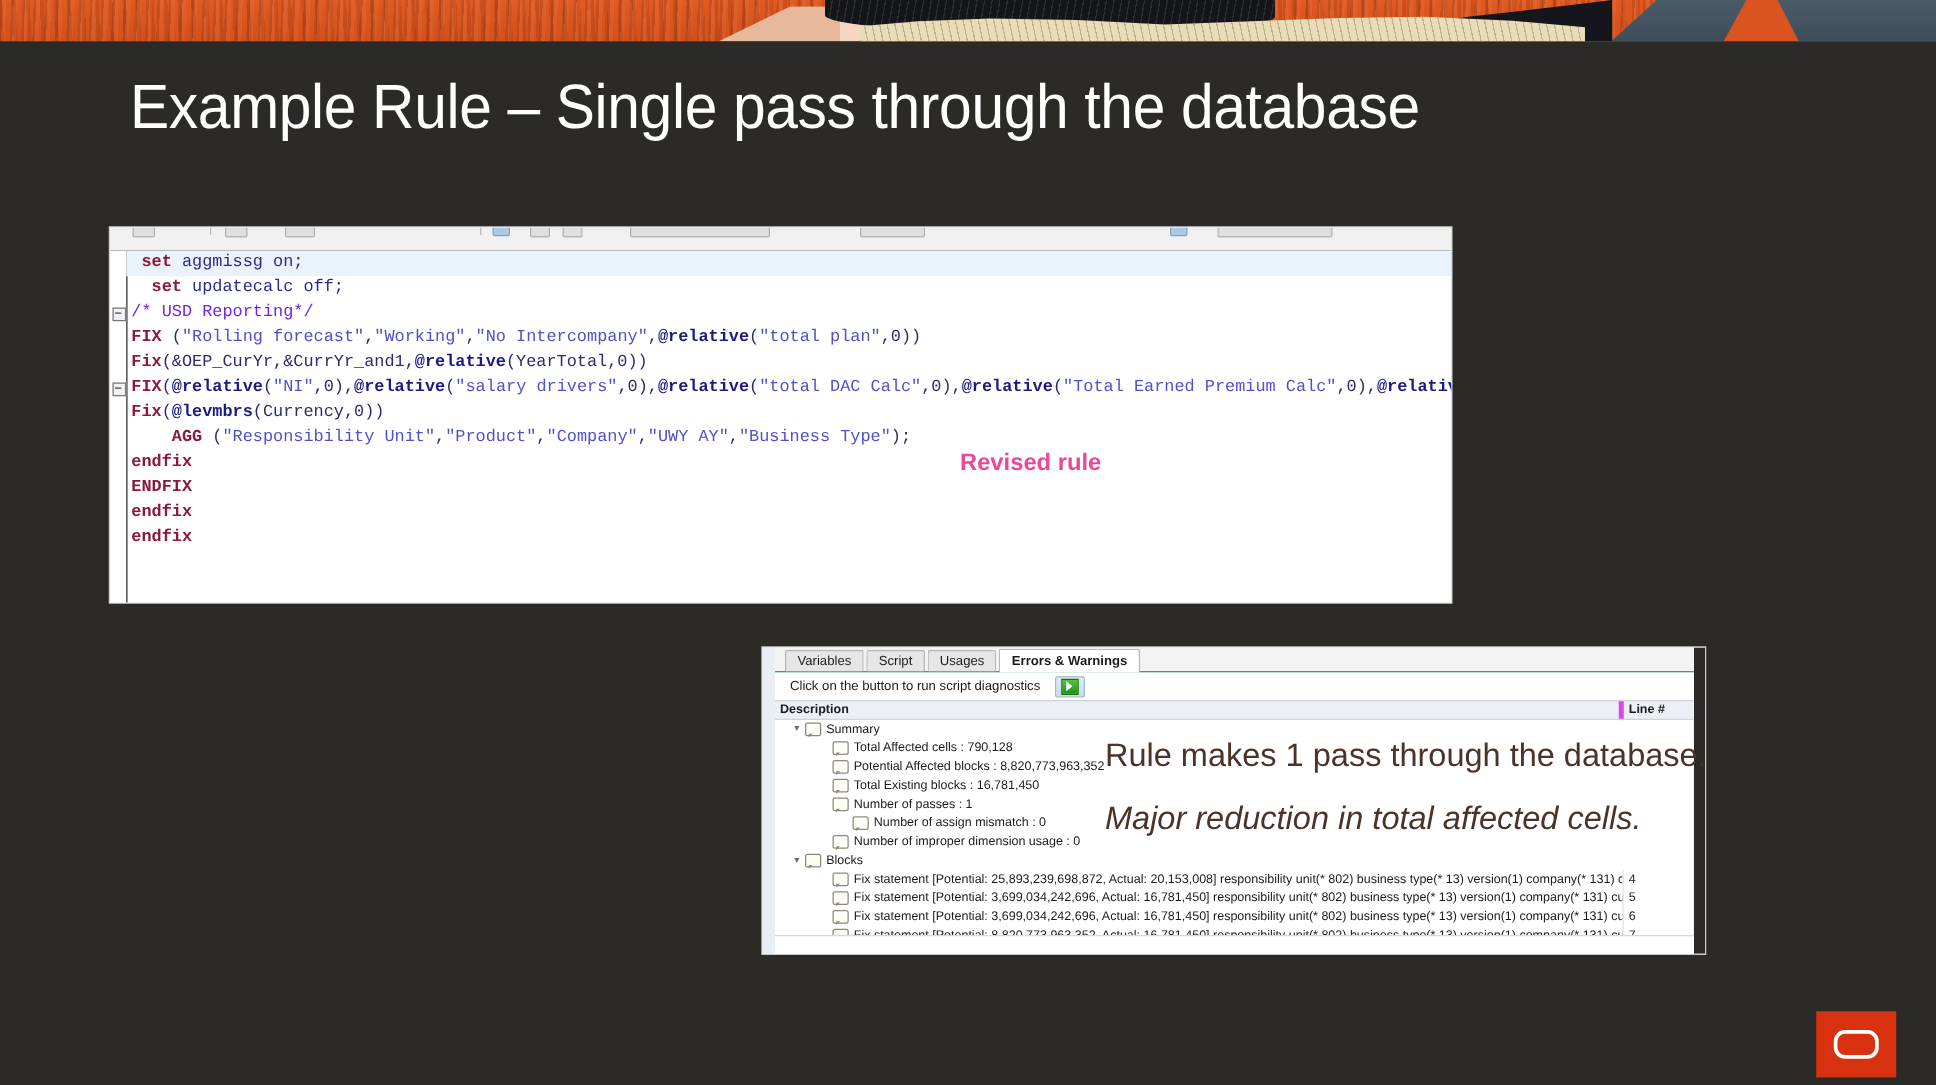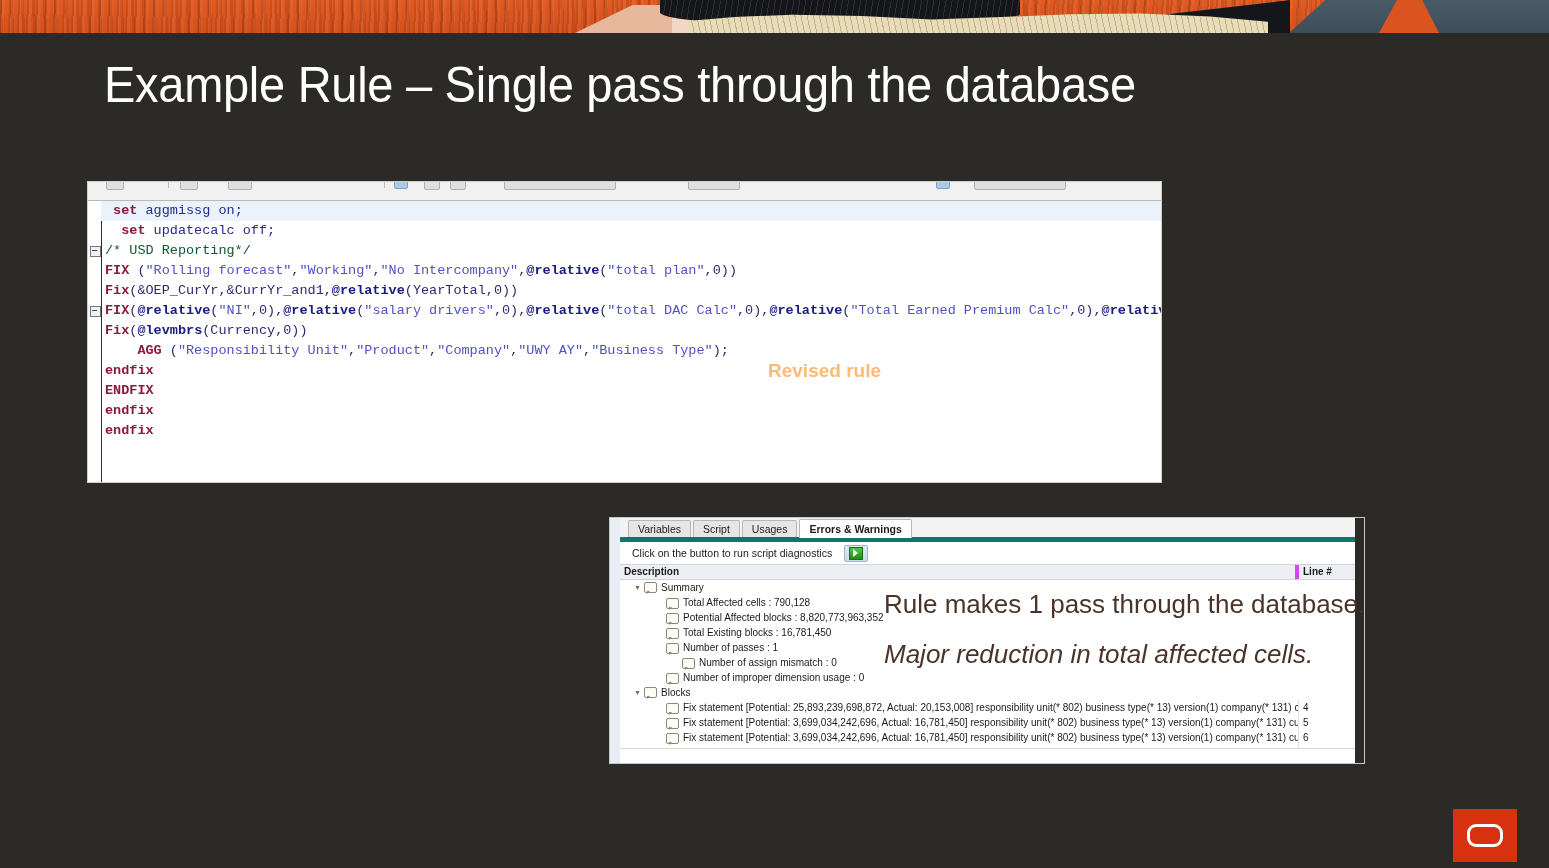--- a/index.html
+++ b/index.html
@@ -57,34 +57,34 @@
   .gutter{position:absolute;left:0;top:0;width:13px;height:100%;background:#ffffff;border-right:1px solid #2b2a26;}
   .gutter .fold{position:absolute;left:2px;width:9px;height:9px;border:1px solid #777;background:#eef1f6;}
   .gutter .fold:after{content:"";position:absolute;left:1px;top:3px;width:5px;height:1px;background:#444;}
   .code-lines{position:absolute;left:13px;top:0;right:0;bottom:0;
     font-family:"Liberation Mono","DejaVu Sans Mono",monospace;font-size:13.5px;line-height:20px;white-space:pre;}
   .ln{position:relative;height:20px;padding-left:4px;}
   .ln.hl{background:#eaf2fb;}
   .k{color:#8b1a3a;font-weight:bold;}
   .kw{color:#2a2a8c;}
   .s{color:#5050c8;}
-  .cmt{color:#14532d;}
+  .cmt{color:#6d28d9;}
   .fn{color:#1b1b80;font-weight:bold;}
   .pl{color:#2b2b6e;}
 
-  .revised{position:absolute;left:768px;top:360px;color:#fdba74;font-size:19px;font-weight:bold;text-align:right;}
+  .revised{position:absolute;left:768px;top:360px;color:#ec4899;font-size:19px;font-weight:bold;text-align:right;}
 
   
   .diag{position:absolute;left:610px;top:518px;width:754px;height:245px;background:#fff;
     box-shadow:0 0 0 1px #c8c8c8;overflow:hidden;font-size:10px;color:#1a1a1a;}
   .diag .railL{position:absolute;left:0;top:0;width:10px;height:100%;background:#e9eef4;border-right:1px solid #cfd6de;}
   .diag .railR{position:absolute;right:0;top:0;width:9px;height:100%;background:#2b2a26;}
   .diag-inner{position:absolute;left:10px;right:9px;top:0;bottom:0;background:#fff;}
 
-  .tabs{display:flex;align-items:flex-end;height:19px;background:#f3f3f3;border-bottom:5px solid #0f766e;padding-left:8px;}
+  .tabs{display:flex;align-items:flex-end;height:19px;background:#f3f3f3;border-bottom:1px solid #0f766e;padding-left:8px;}
   .tab{height:16px;line-height:16px;padding:0 9px;font-size:10.5px;color:#1b1b1b;background:#e6e6e6;
     border:1px solid #b6b6b6;border-bottom:none;margin-right:2px;border-radius:2px 2px 0 0;}
   .tab.active{background:#fff;font-weight:bold;height:18px;line-height:18px;position:relative;top:1px;}
 
   .runrow{display:flex;align-items:center;height:22px;padding-left:12px;background:#fff;}
   .runrow .lbl{font-size:10.5px;color:#1a1a1a;}
   .runbtn{margin-left:12px;width:22px;height:15px;border:1px solid #9db6cc;border-radius:2px;
     background:linear-gradient(180deg,#dfeaf5,#c8dced);display:flex;align-items:center;justify-content:center;}
   .runbtn i{display:block;width:12px;height:11px;background:linear-gradient(180deg,#56c441,#1f8f15);border:1px solid #17720f;position:relative;}
   .runbtn i:after{content:"";position:absolute;left:3px;top:1.5px;border-left:5px solid #fff;border-top:4px solid transparent;border-bottom:4px solid transparent;}

